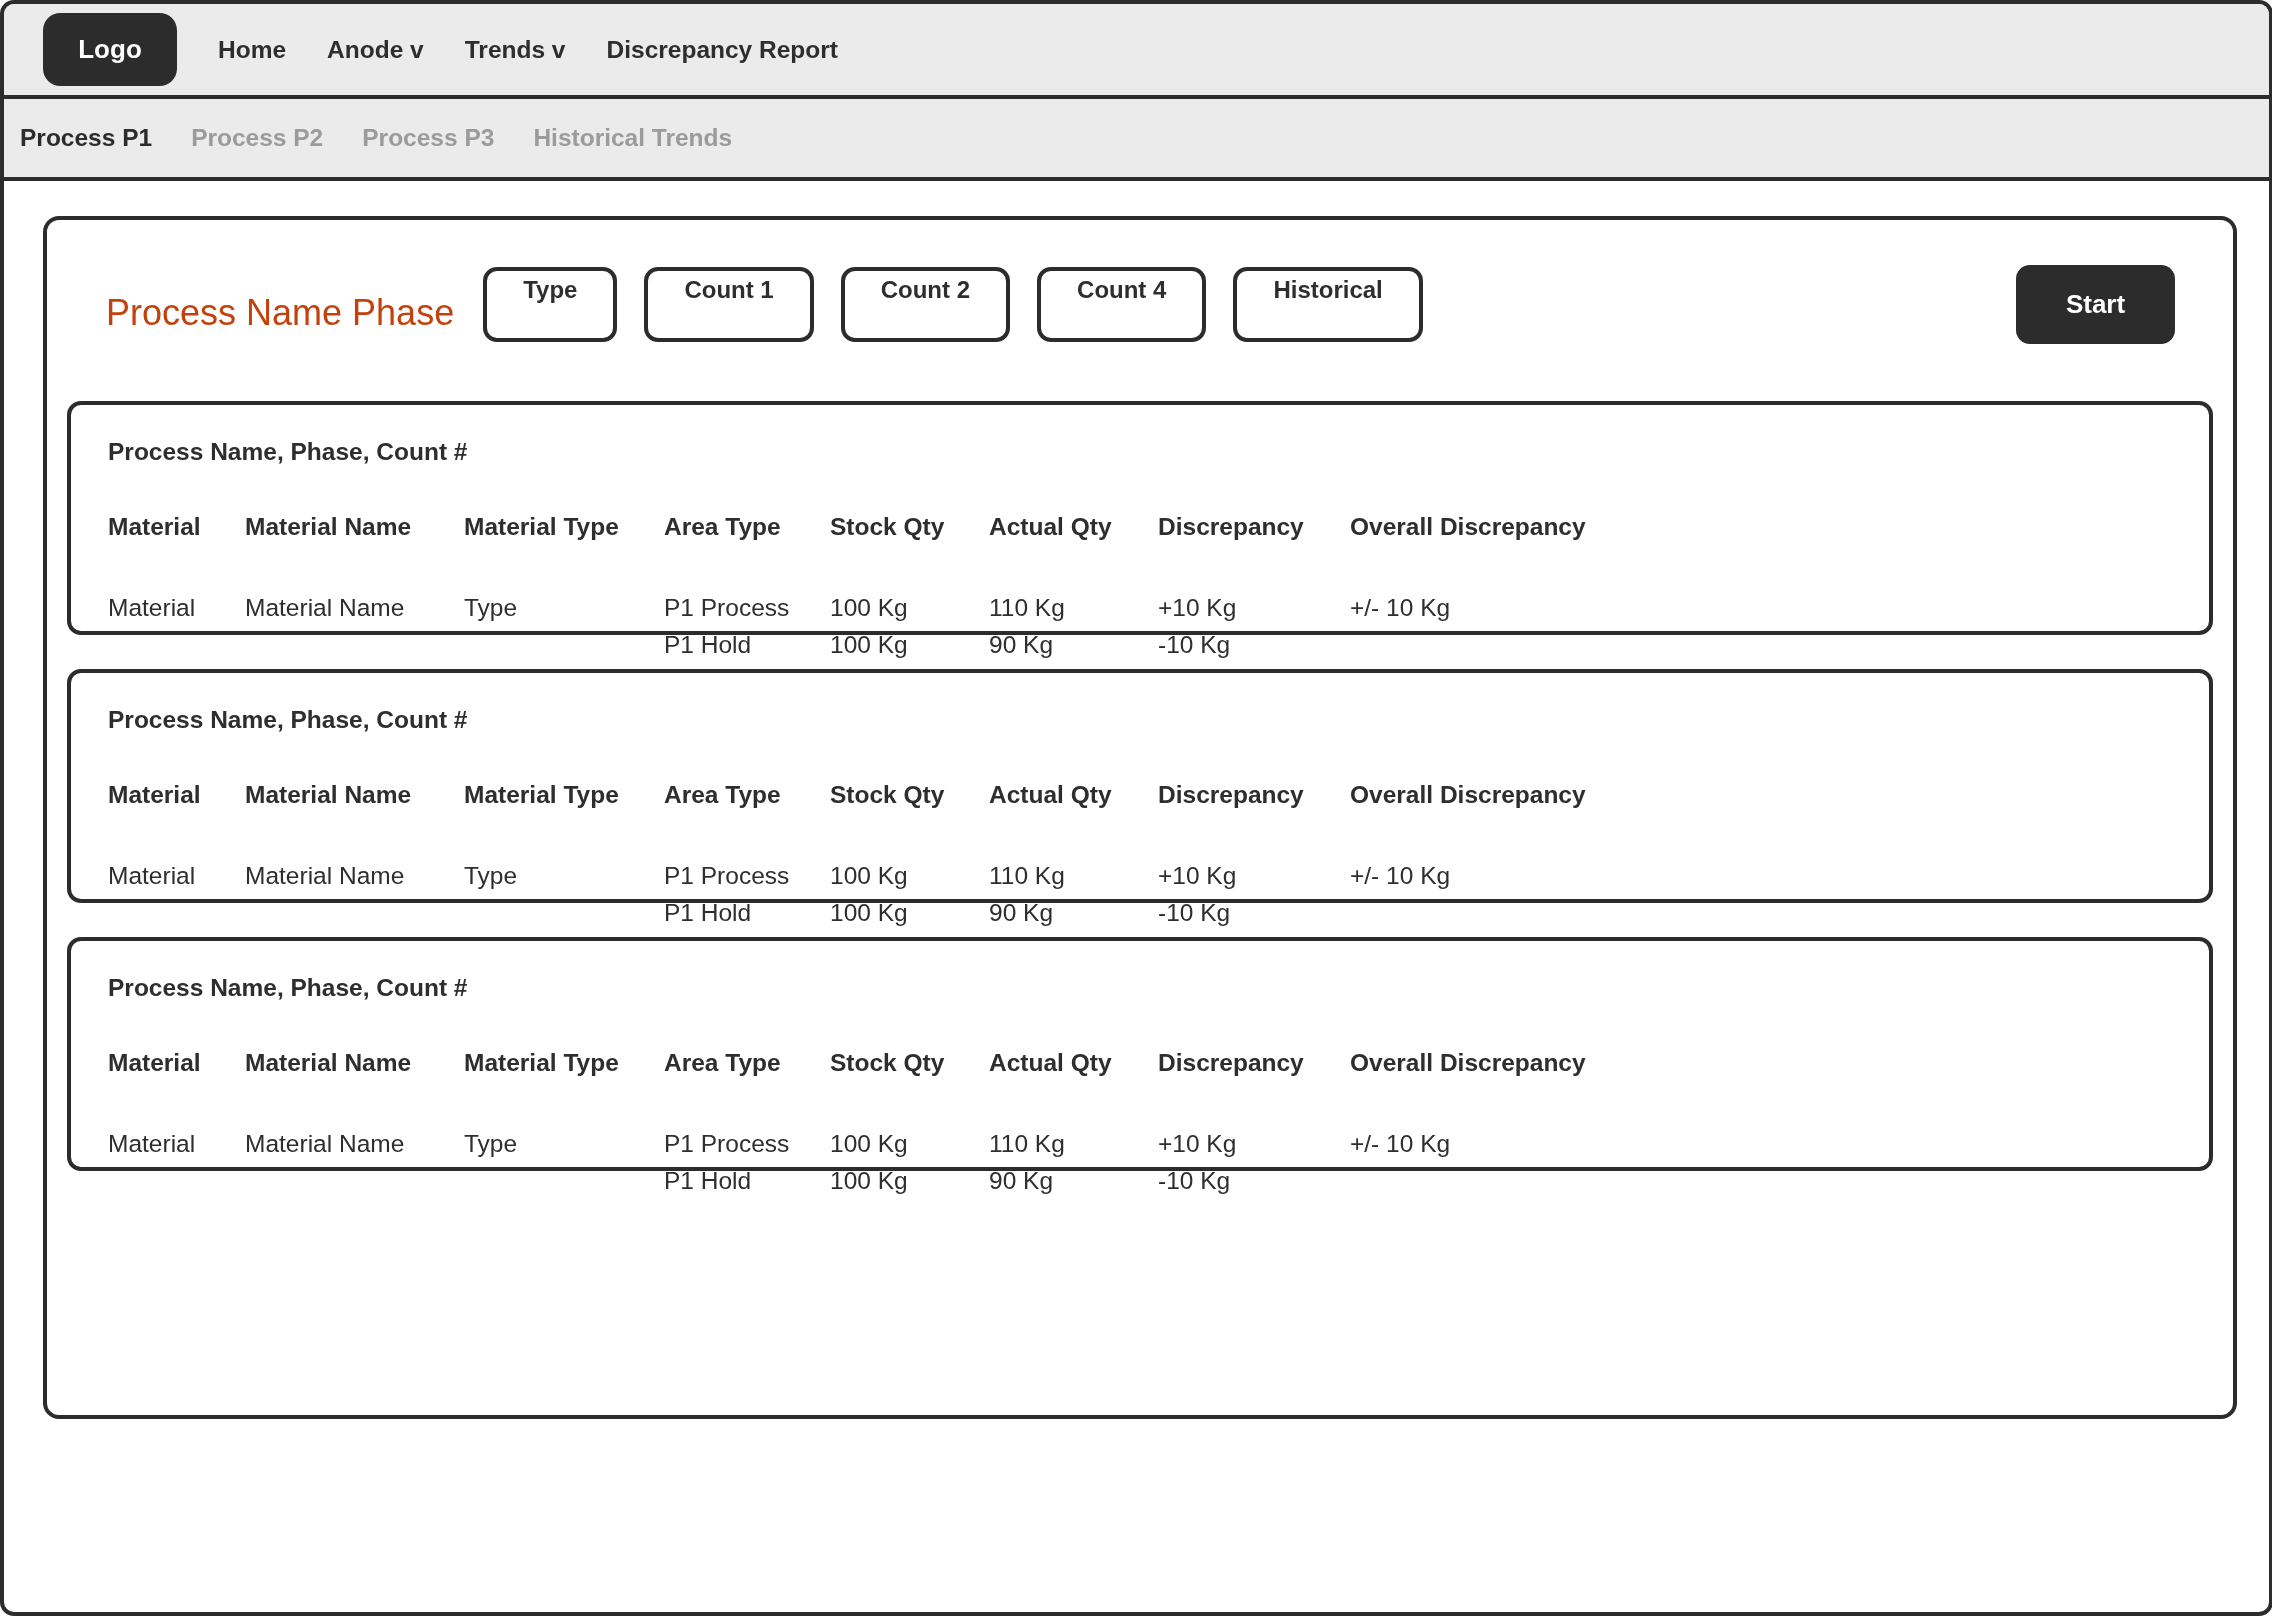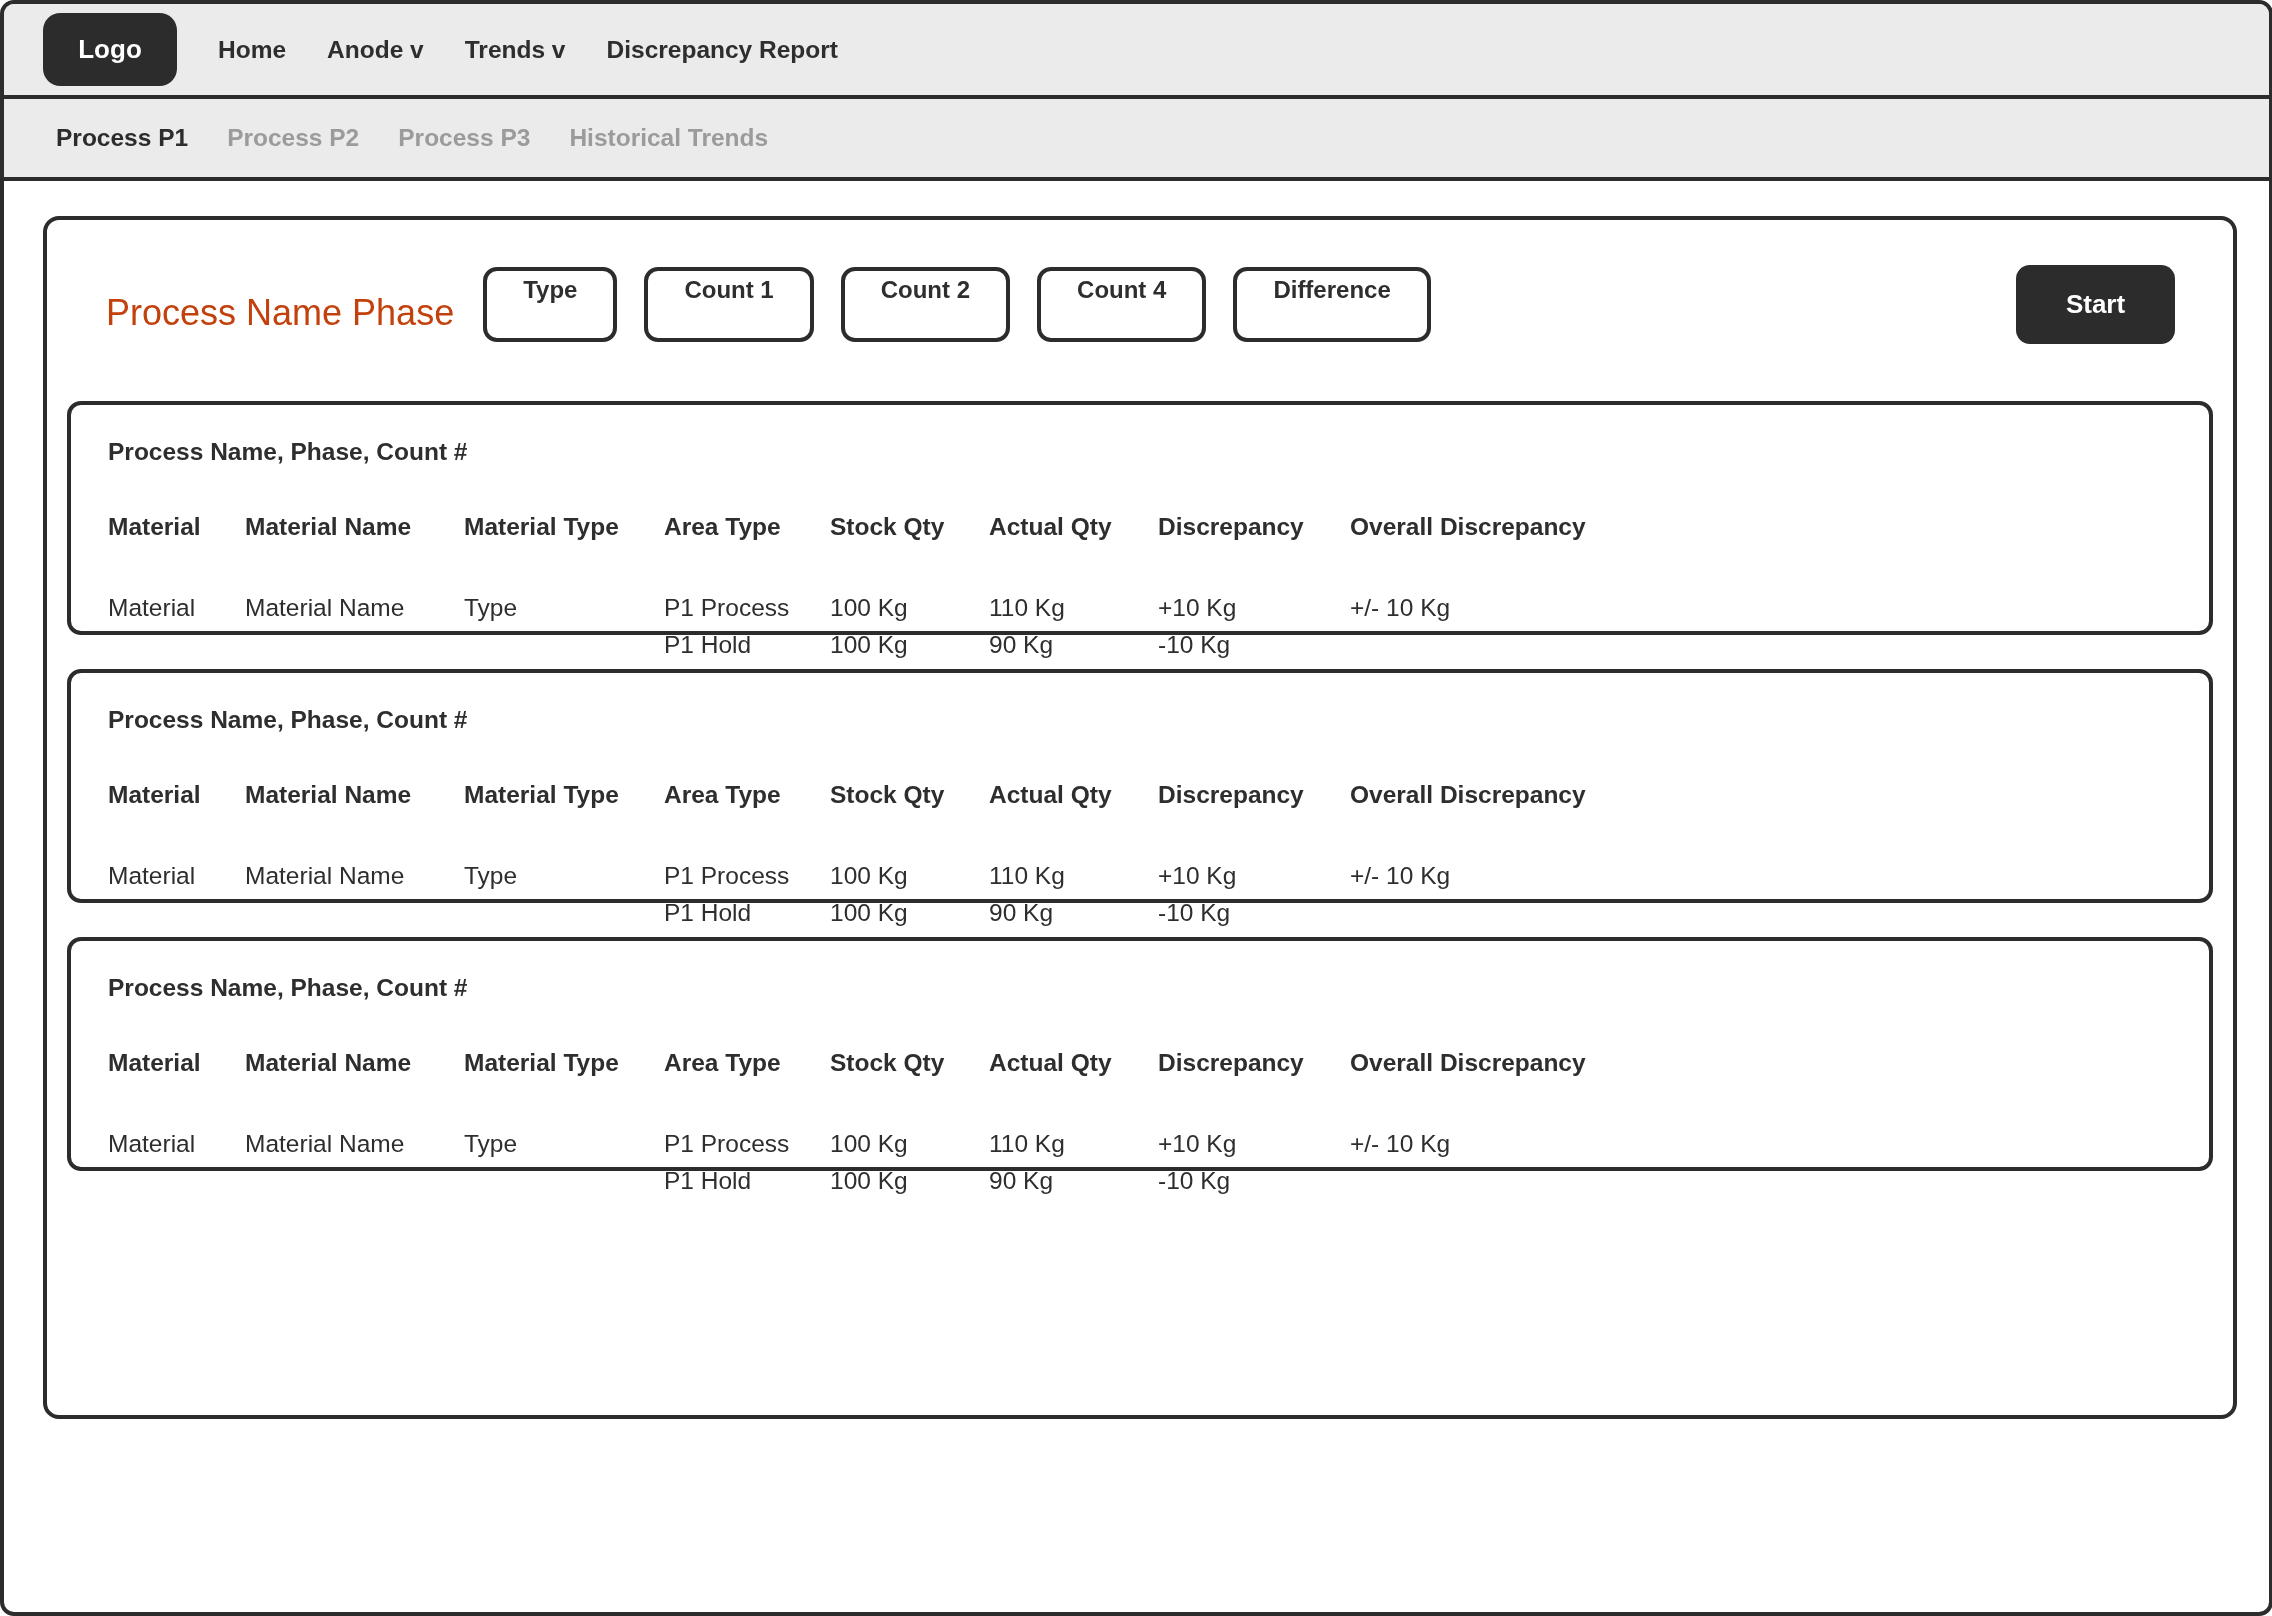--- a/index.html
+++ b/index.html
@@ -33,21 +33,21 @@
   .nav-link {
     font-weight: 700; font-size: 24.5px; color: #2e2e2e;
     cursor: pointer; white-space: nowrap;
   }
 
   
   .subnav {
     height: 82px; background: #ebebeb;
     border-bottom: 4.7px solid #2c2c2c;
     display: flex; align-items: center;
-    padding-left: 52px; gap: 39px;
+    padding-left: 16px; gap: 39px;
   }
   .tab {
     font-weight: 700; font-size: 24.5px; color: #9b9b9b;
     cursor: pointer; white-space: nowrap;
   }
   .tab.active { color: #2c2c2c; }
 
   
   .panel {
     margin: 35px 35px 0 39px;
@@ -125,21 +125,21 @@
 
   <section class="panel">
 
     <div class="panel-header">
       <h1 class="panel-title">Process Name Phase</h1>
       <div class="filter-buttons">
         <button class="filter-btn">Type</button>
         <button class="filter-btn">Count 1</button>
         <button class="filter-btn">Count 2</button>
         <button class="filter-btn">Count 4</button>
-        <button class="filter-btn">Difference</button>
+        <button class="filter-btn">Historical</button>
       </div>
       <button class="start-btn">Start</button>
     </div>
 
     <div class="cards">
   <article class="card">
     <h2 class="card-title">Process Name, Phase, Count #</h2>
 
     <div class="grid header-row">
       <div class="th">Material</div>

